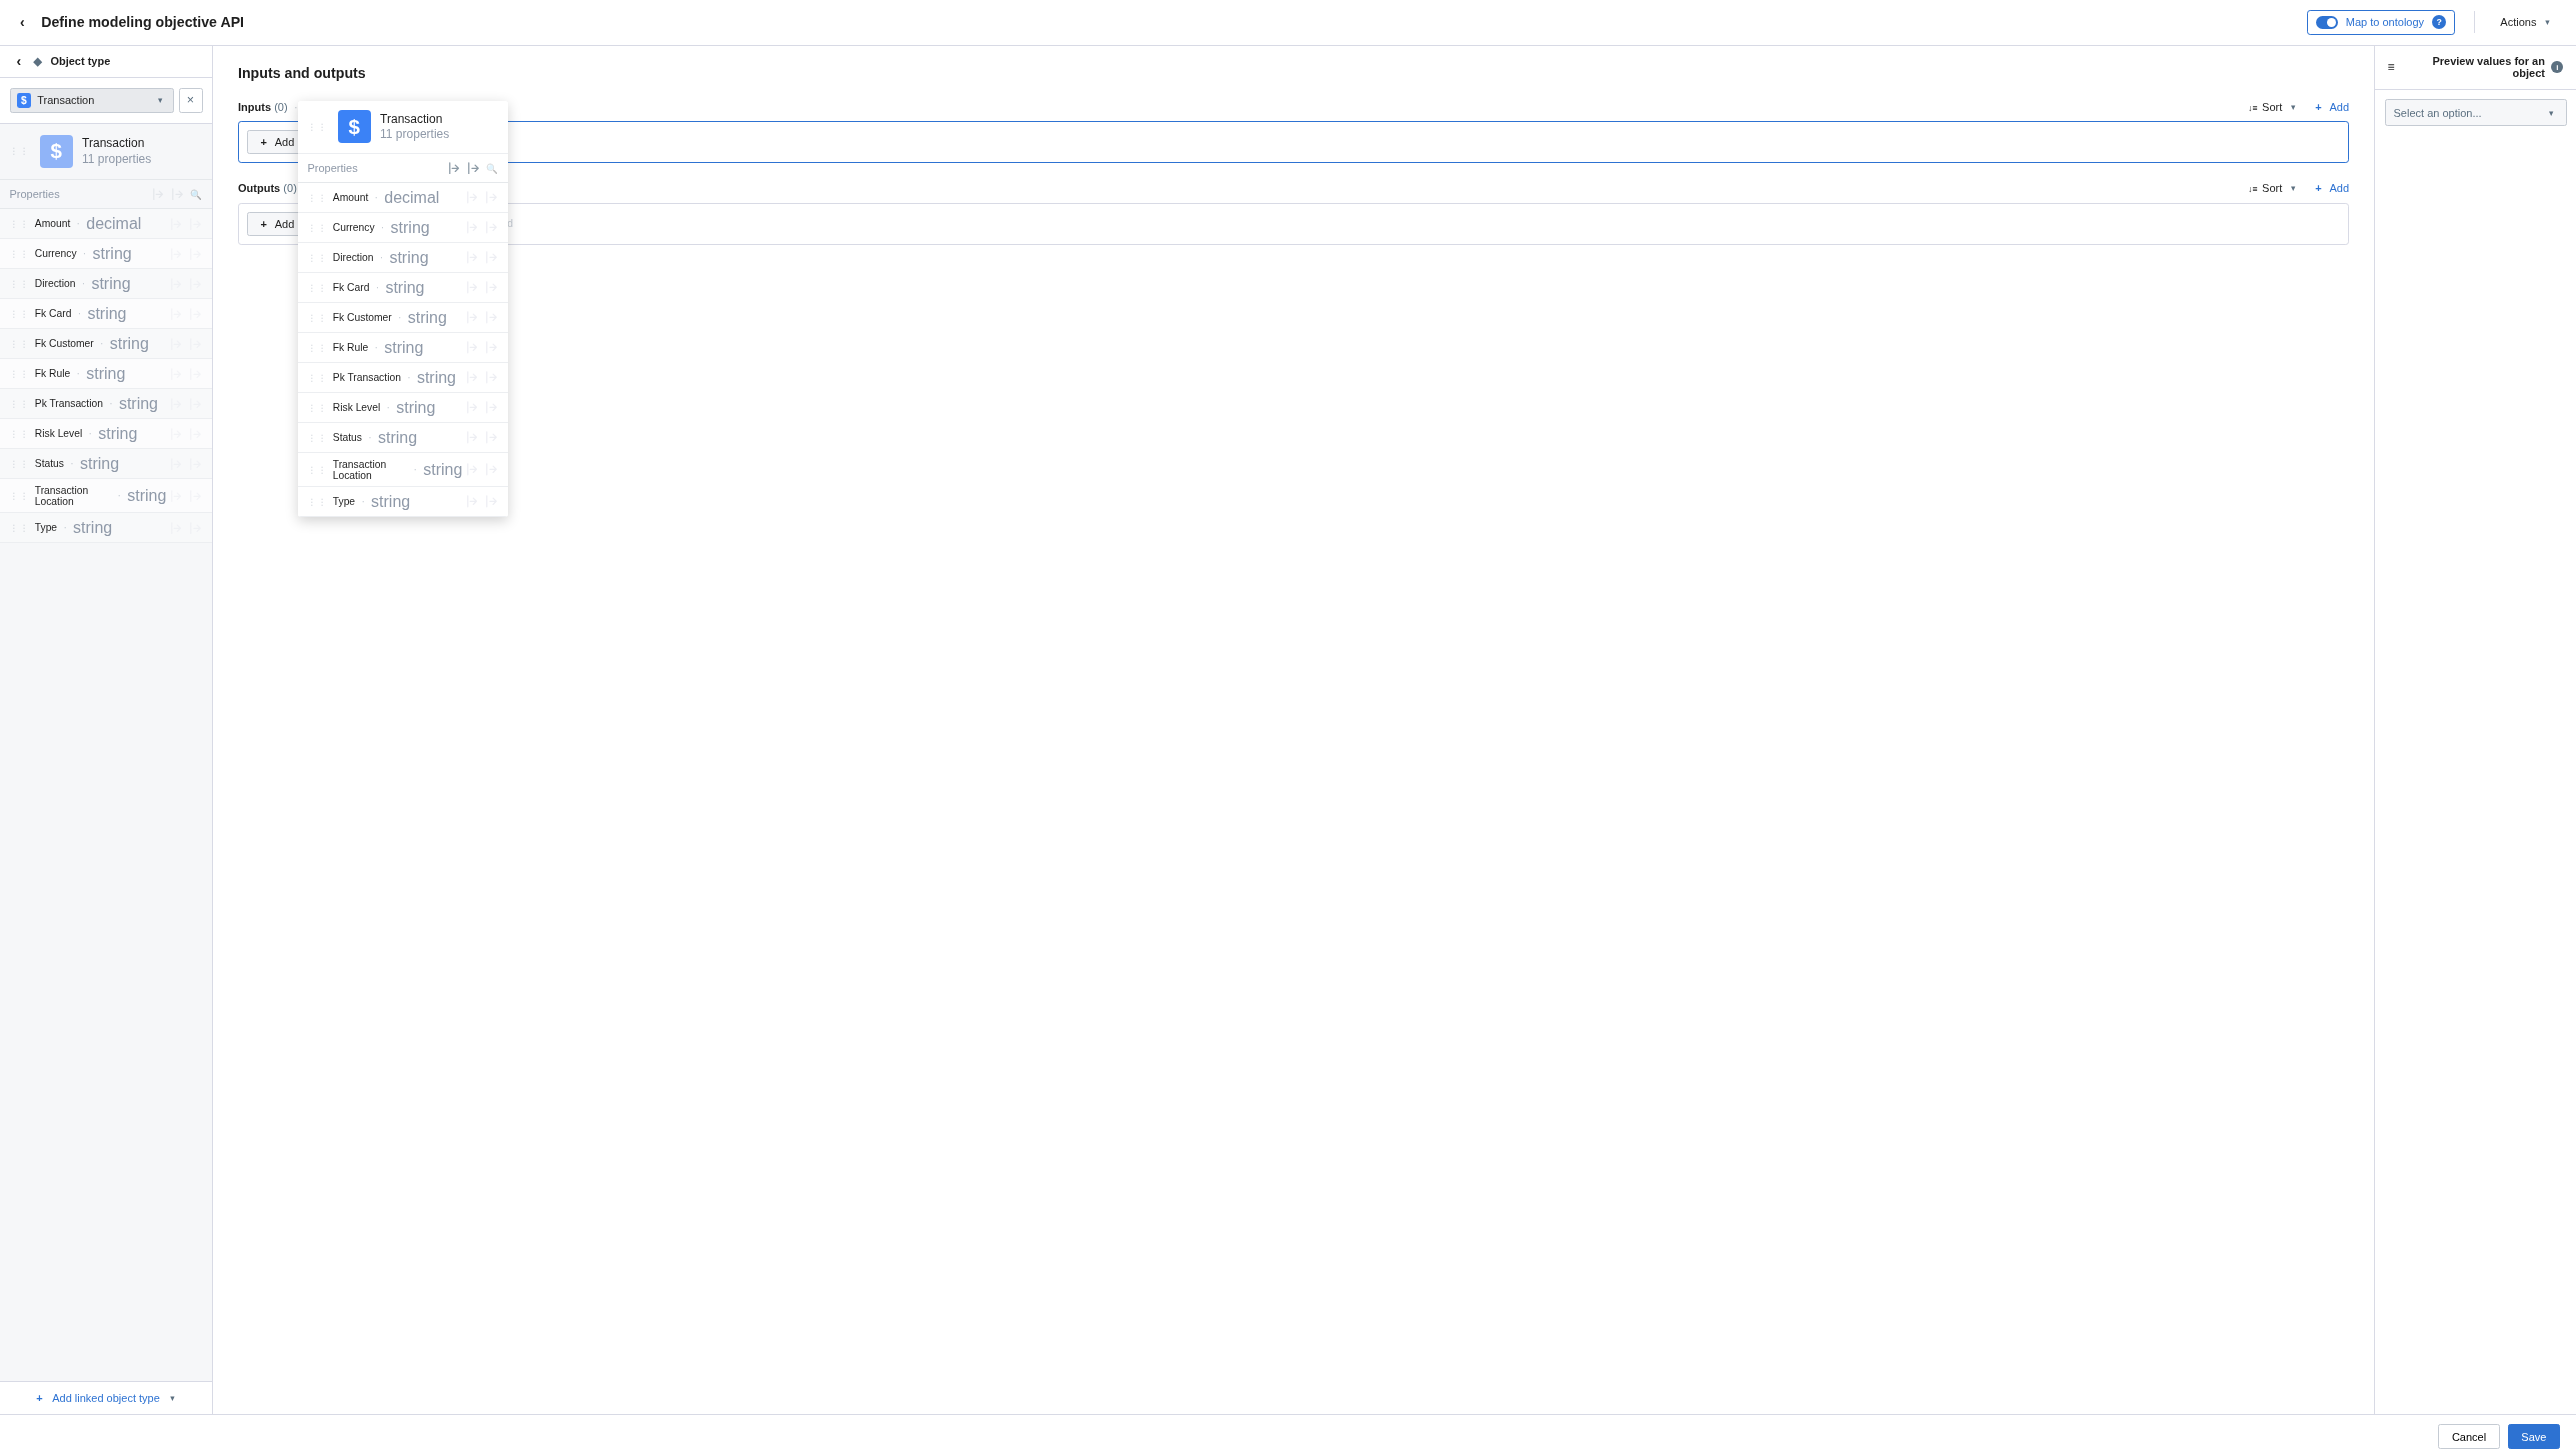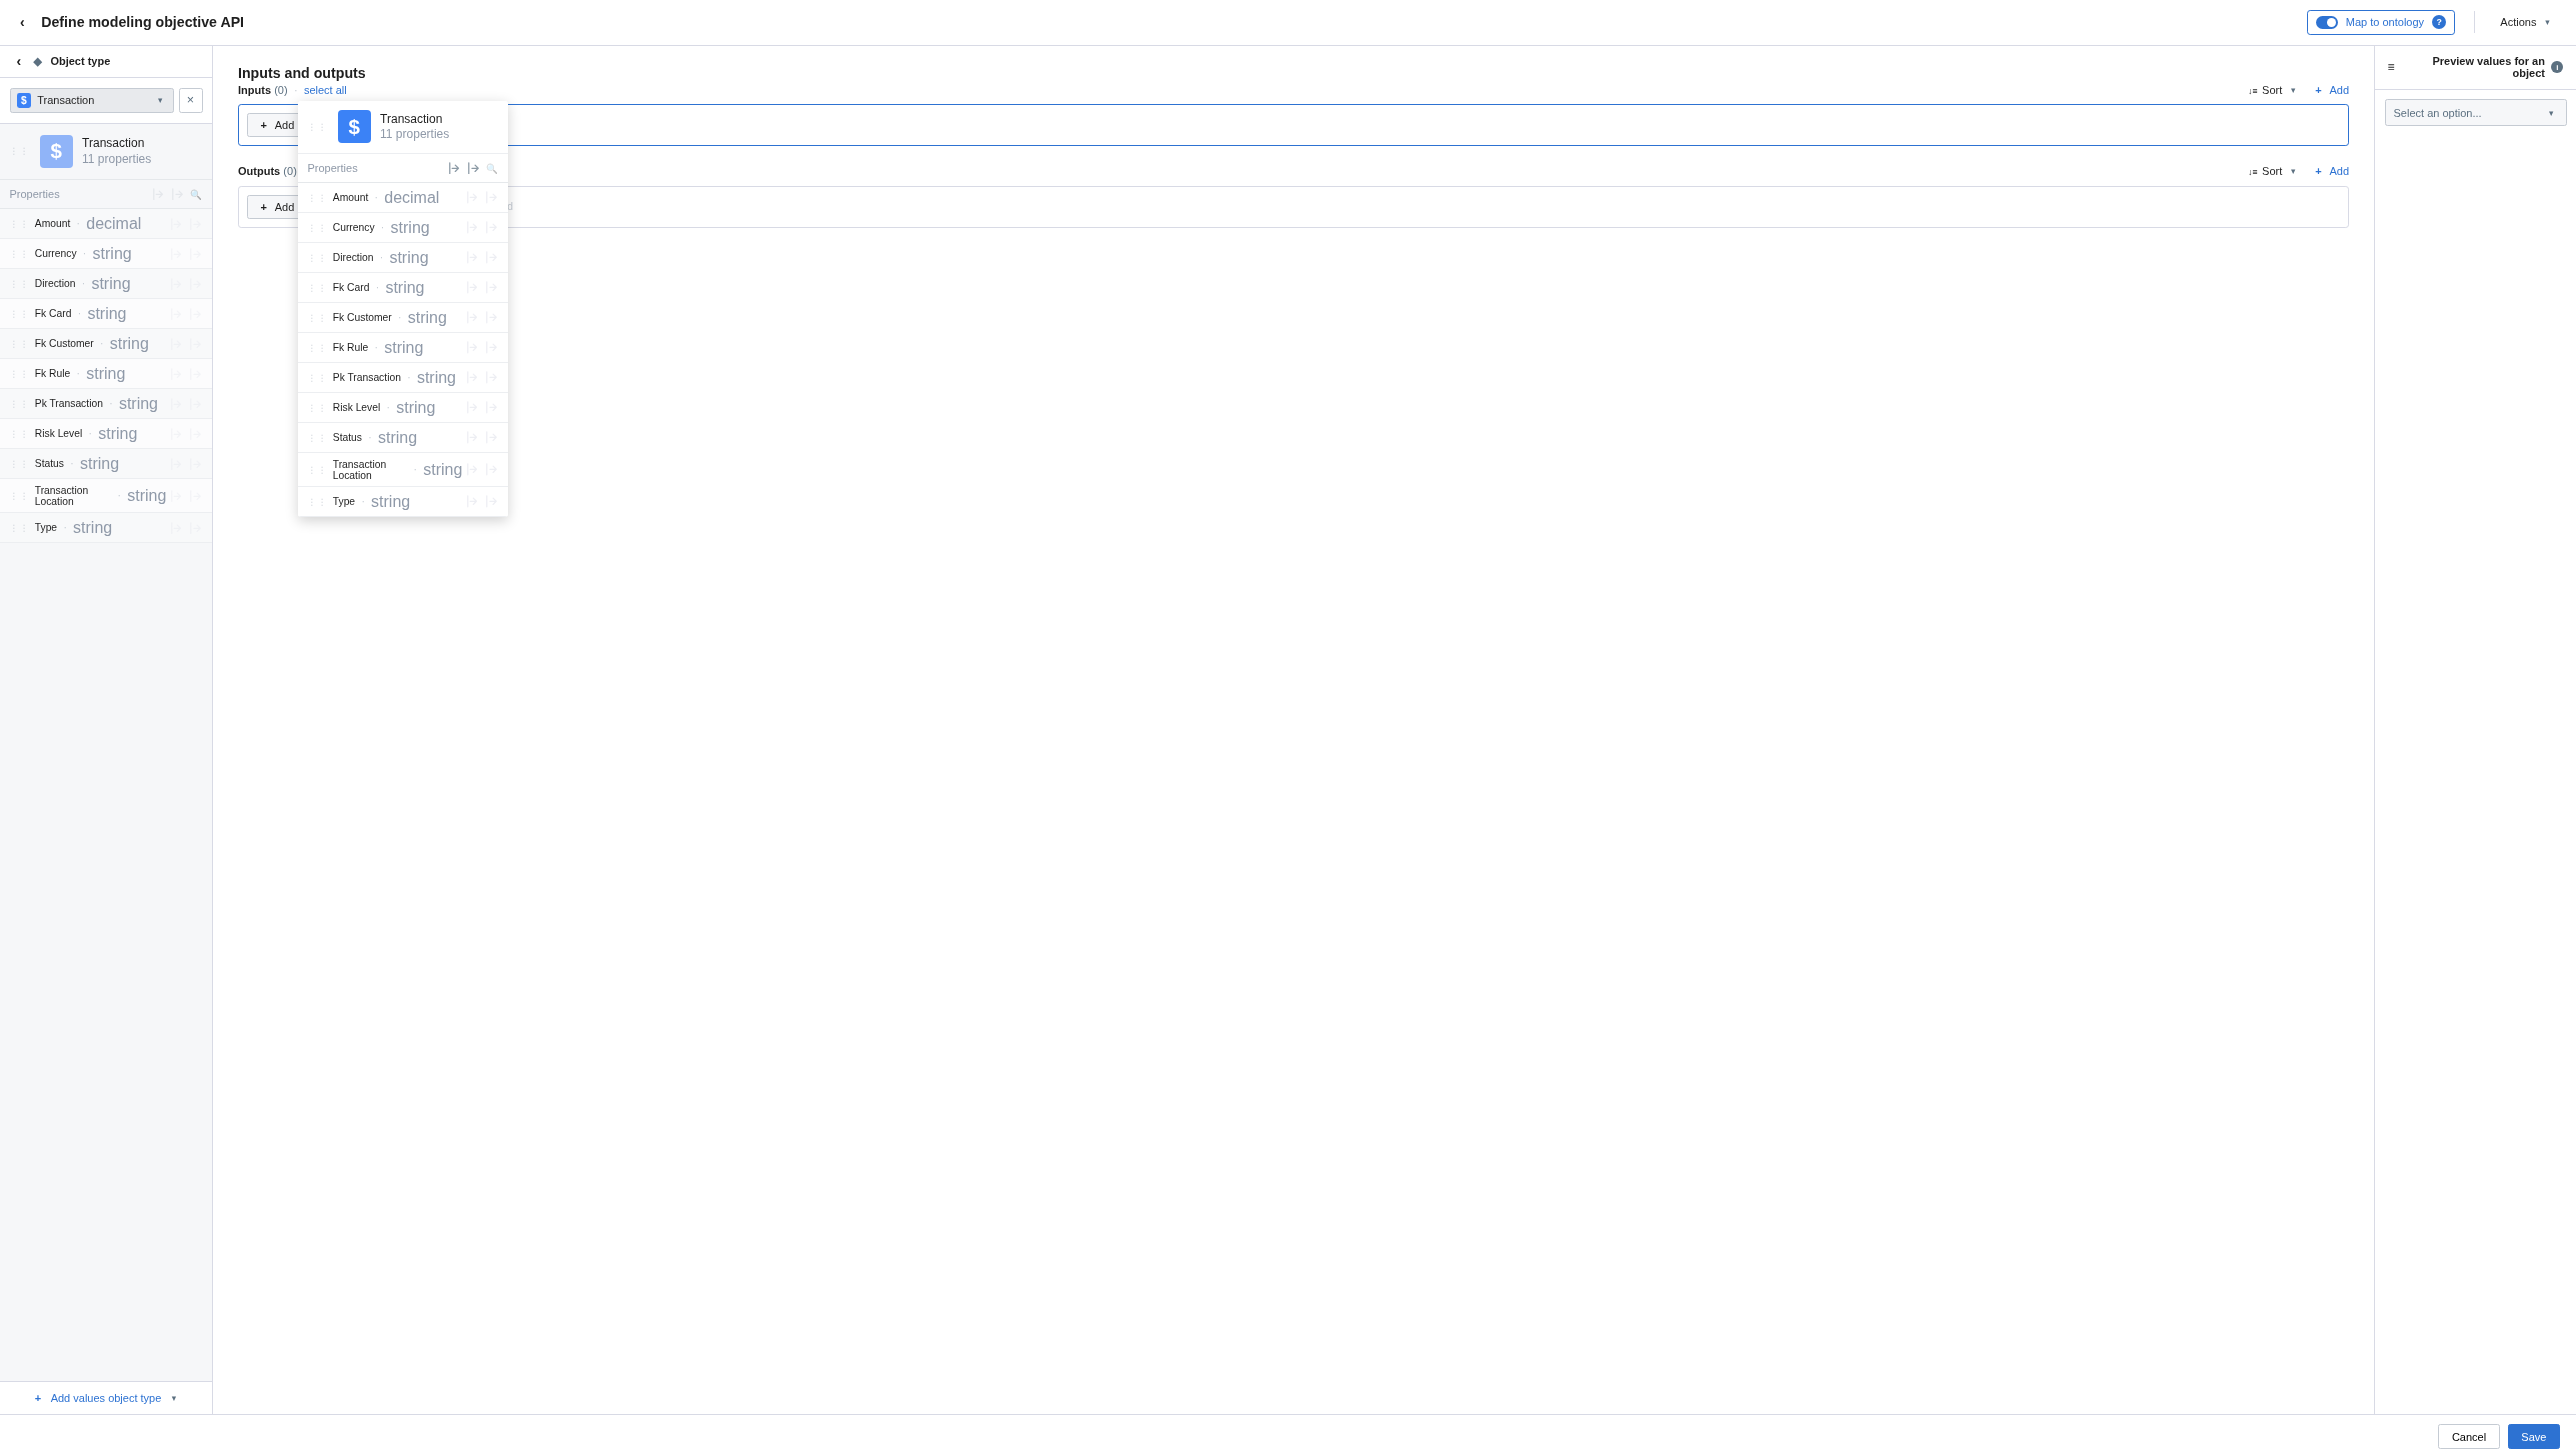--- a/index.html
+++ b/index.html
@@ -215,21 +215,21 @@
       background: #fff;
     }
     
     
     .center {
       flex: 1;
       padding: 19px 25px;
       overflow: auto;
       position: relative;
     }
-    .center h2 { font-size: 14.2px; font-weight: 600; margin-bottom: 3px; }
+    .center h2 { font-size: 14.2px; font-weight: 600; margin-bottom: 20px; }
     
     .section-header {
       display: flex;
       align-items: center;
       margin-bottom: 8px;
     }
     .section-label { font-weight: 600; font-size: 11px; }
     .section-count { color: #5c7080; font-weight: 400; }
     .section-dot { color: #c5cbd3; margin: 0 6.3px; }
     .select-all { color: #2d72d2; cursor: pointer; font-size: 11px; }
@@ -577,21 +577,21 @@
             </svg>
             <svg width="12.6" height="12.6" style="opacity:0.25" viewBox="0 0 16 16">
               <use href="#io-out"></use>
             </svg>
           </span>
         </div>
       </div>
 
     <div class="add-linked">
       <span class="icon plus-icon"></span>
-      <span>Add values object type</span>
+      <span>Add linked object type</span>
       <span class="icon chevron-down"></span>
     </div>
   </div>
 
   <div class="center">
     <h2>Inputs and outputs</h2>
 
     <div class="section-header">
       <span class="section-label">Inputs</span>
       <span class="section-count" style="margin-left:3.2px">(0)</span>

